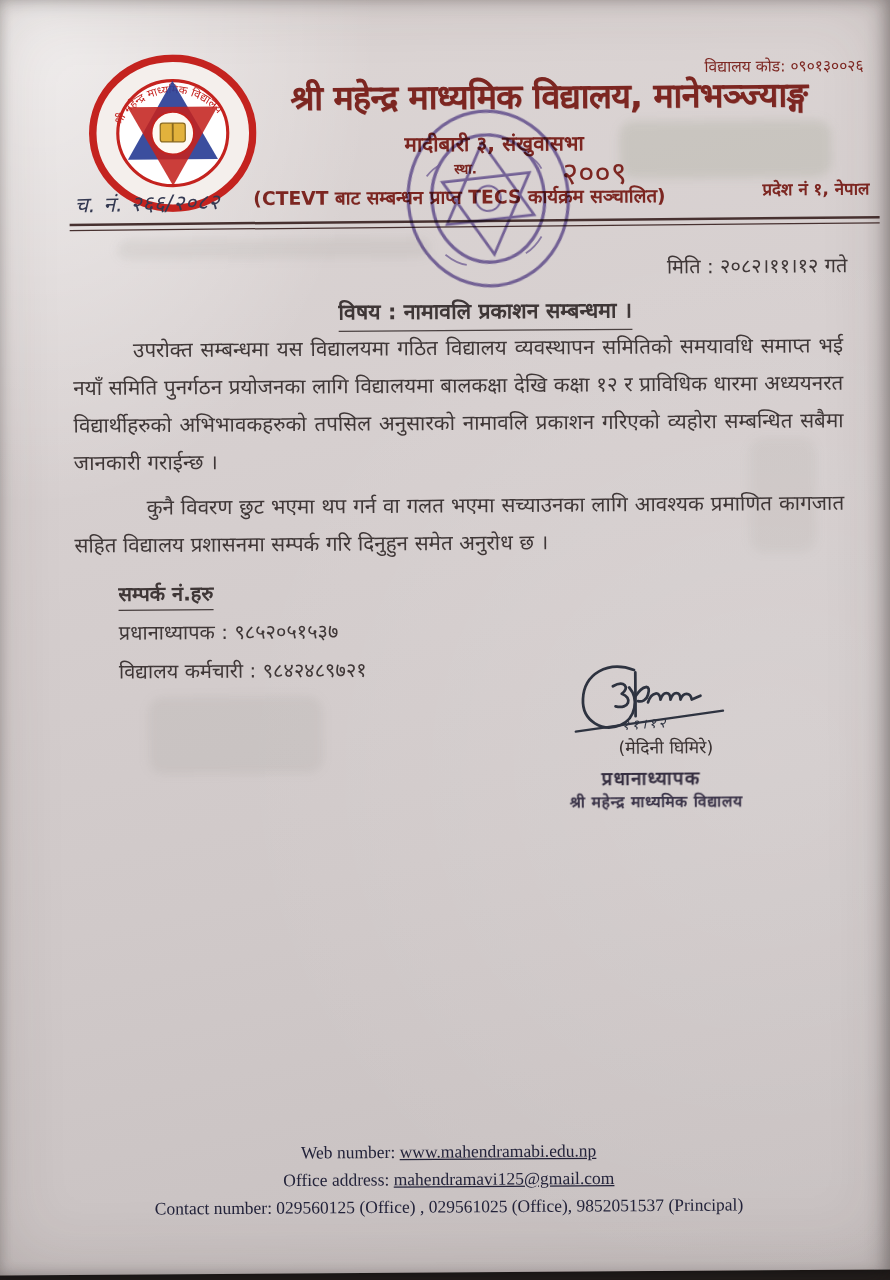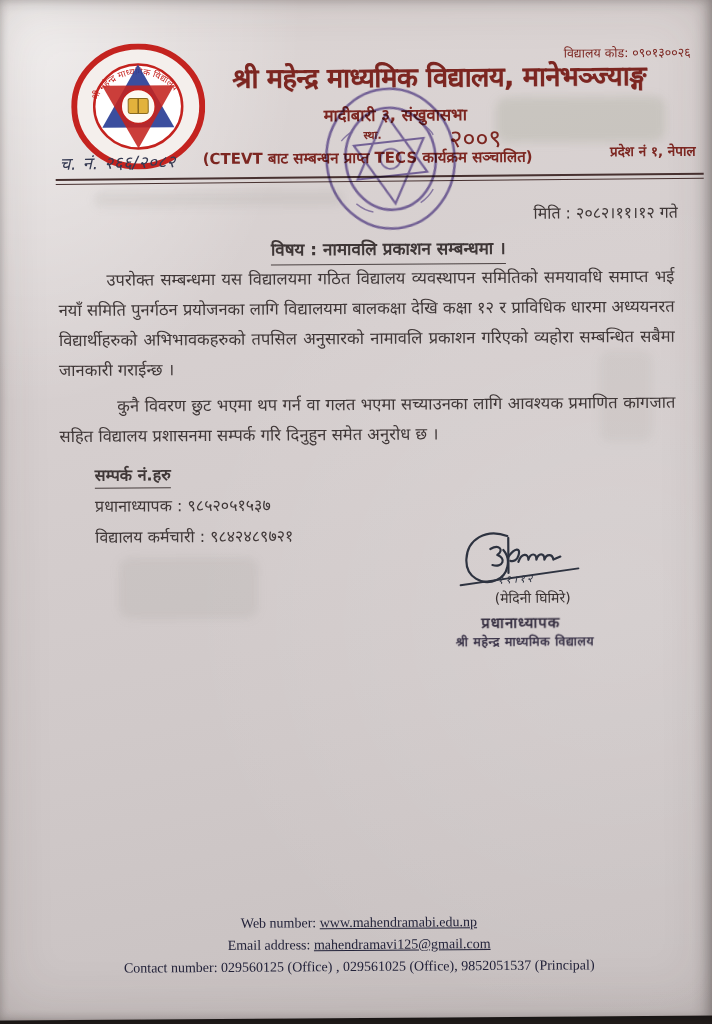--- a/index.html
+++ b/index.html
@@ -174,21 +174,21 @@
     <div class="sig-name dev">(मेदिनी घिमिरे)</div>
     <div class="stamp-role dev">प्रधानाध्यापक</div>
     <div class="stamp-school dev">श्री महेन्द्र माध्यमिक विद्यालय</div>
 
     <div class="footer">
       <div>
         <span>Web number:</span>
         <span class="u">www.mahendramabi.edu.np</span>
       </div>
       <div>
-        <span>Email address:</span>
+        <span>Office address:</span>
         <span class="u">mahendramavi125@gmail.com</span>
       </div>
       <div>Contact number: 029560125 (Office) , 029561025 (Office), 9852051537 (Principal)</div>
     </div>
 
   </div>
 </div>
 
 <div class="vignette"></div>
 

